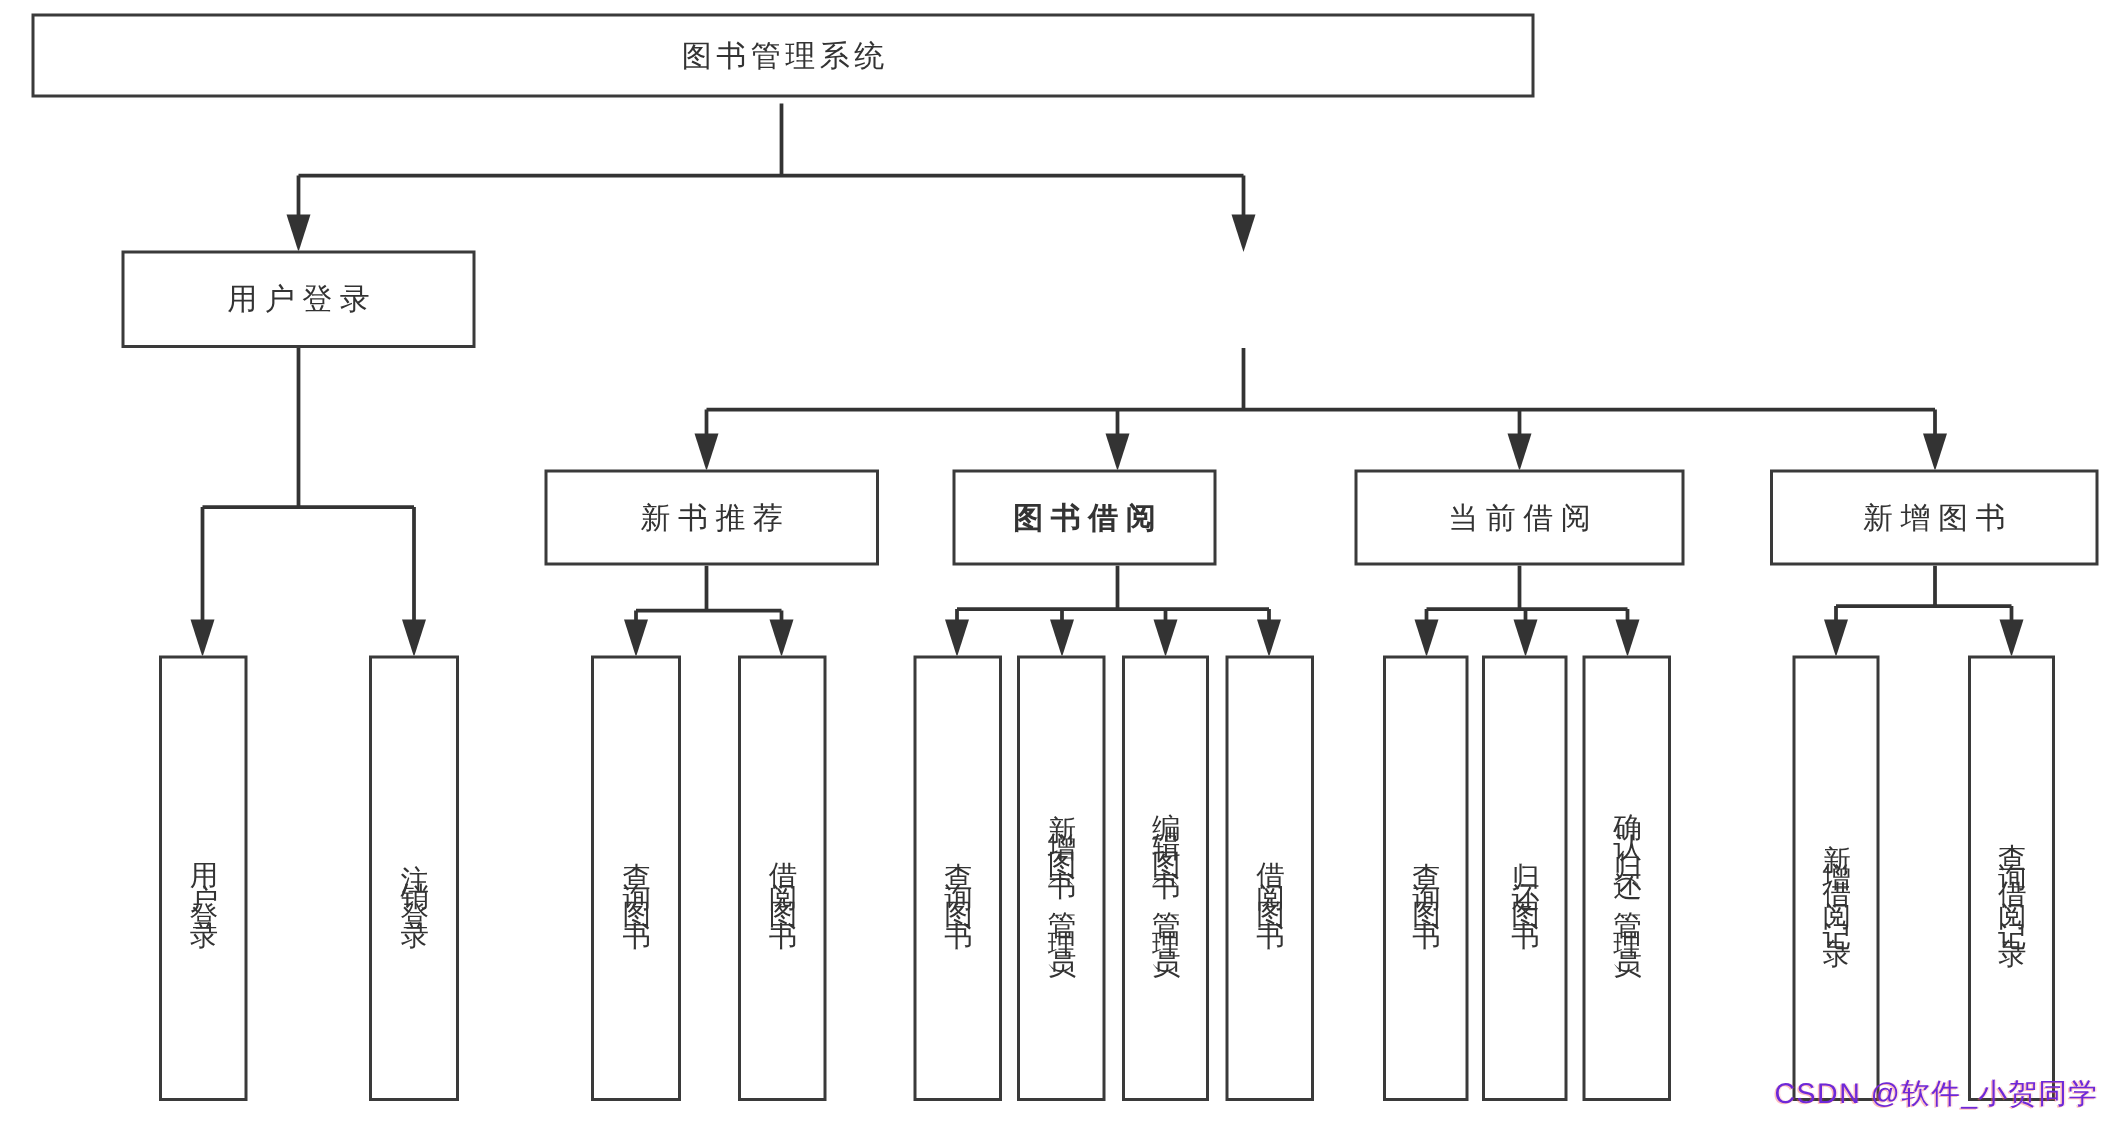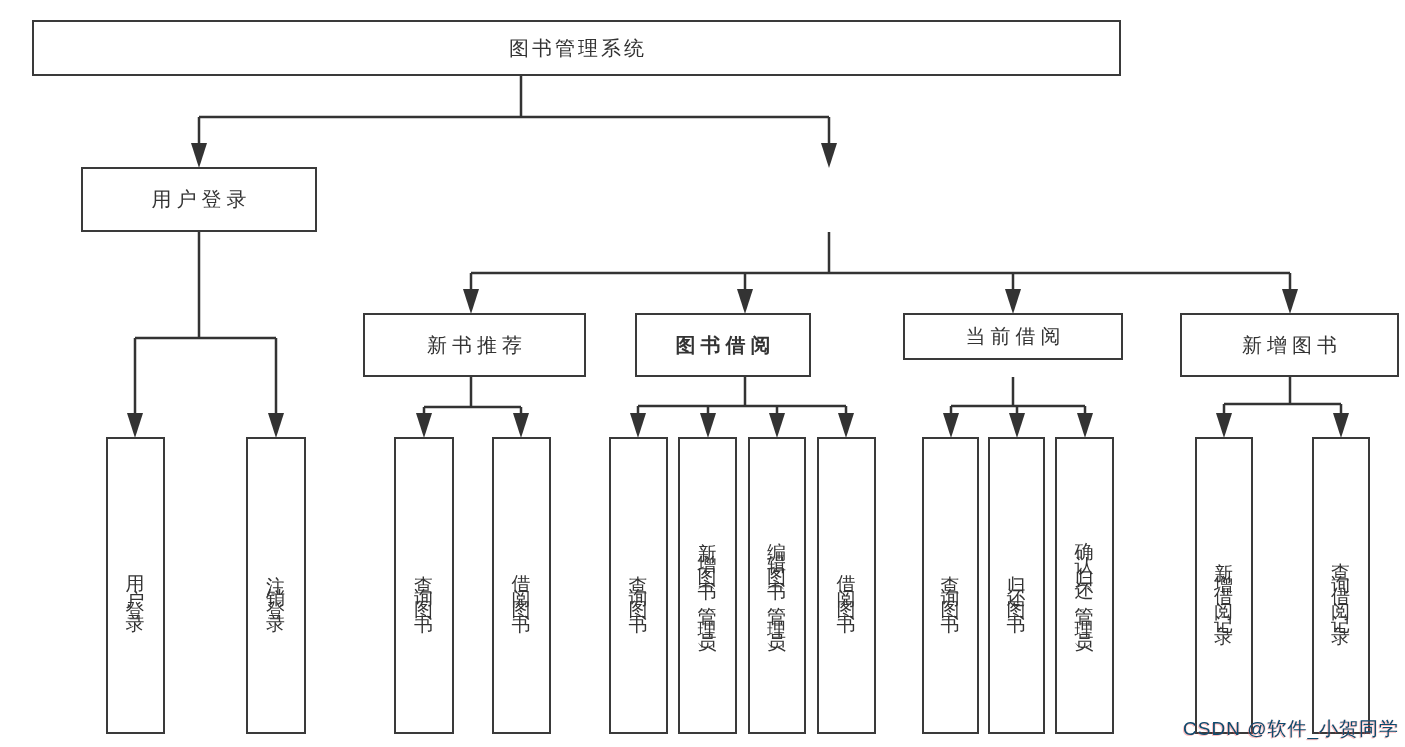--- a/index.html
+++ b/index.html
@@ -38,21 +38,21 @@
     text-indent:0;
     line-height:1;
     white-space:nowrap;
   }
   .watermark{
     position:absolute;
     right:6px;
     bottom:5px;
     z-index:3;
     font-size:19px;
-    color:#0c4a6e;
+    color:#6d28d9;
     letter-spacing:1px;
     text-shadow:-1px 1px 0 rgba(252,92,92,0.40), 1px 0 0 rgba(252,92,92,0.18);
     white-space:nowrap;
   }
 </style>
 </head>
 <body>
 
 <div class="canvas">
 
@@ -82,35 +82,35 @@
       <polygon points="769,413 785,413 777,438"></polygon>
       <polygon points="838,413 854,413 846,438"></polygon>
       <polygon points="943,413 959,413 951,438"></polygon>
       <polygon points="1009,413 1025,413 1017,438"></polygon>
       <polygon points="1077,413 1093,413 1085,438"></polygon>
       <polygon points="1216,413 1232,413 1224,438"></polygon>
       <polygon points="1333,413 1349,413 1341,438"></polygon>
     </g>
   </svg>
 
-  <div class="box title" style="left:21px;top:20px;width:1089px;height:56px;margin-left:11px;">
+  <div class="box title" style="left:21px;top:9px;width:1002px;height:56px;">
     <span class="lbl">图书管理系统</span>
   </div>
 
   <div class="box" style="left:81px;top:167px;width:236px;height:65px;">
     <span class="lbl">用户登录</span>
   </div>
 
   <div class="box" style="left:363px;top:313px;width:223px;height:64px;">
     <span class="lbl">新书推荐</span>
   </div>
   <div class="box" style="left:635px;top:313px;width:176px;height:64px;font-weight:bold;">
     <span class="lbl">图书借阅</span>
   </div>
-  <div class="box" style="left:903px;top:313px;width:220px;height:47px;">
+  <div class="box" style="left:903px;top:313px;width:220px;height:64px;">
     <span class="lbl">当前借阅</span>
   </div>
   <div class="box" style="left:1180px;top:313px;width:219px;height:64px;">
     <span class="lbl">新增图书</span>
   </div>
 
   <div class="box leaf" style="left:106px;top:437px;width:59px;height:297px;">
     <span class="lbl">用户登录</span>
   </div>
   <div class="box leaf" style="left:246px;top:437px;width:60px;height:297px;">

